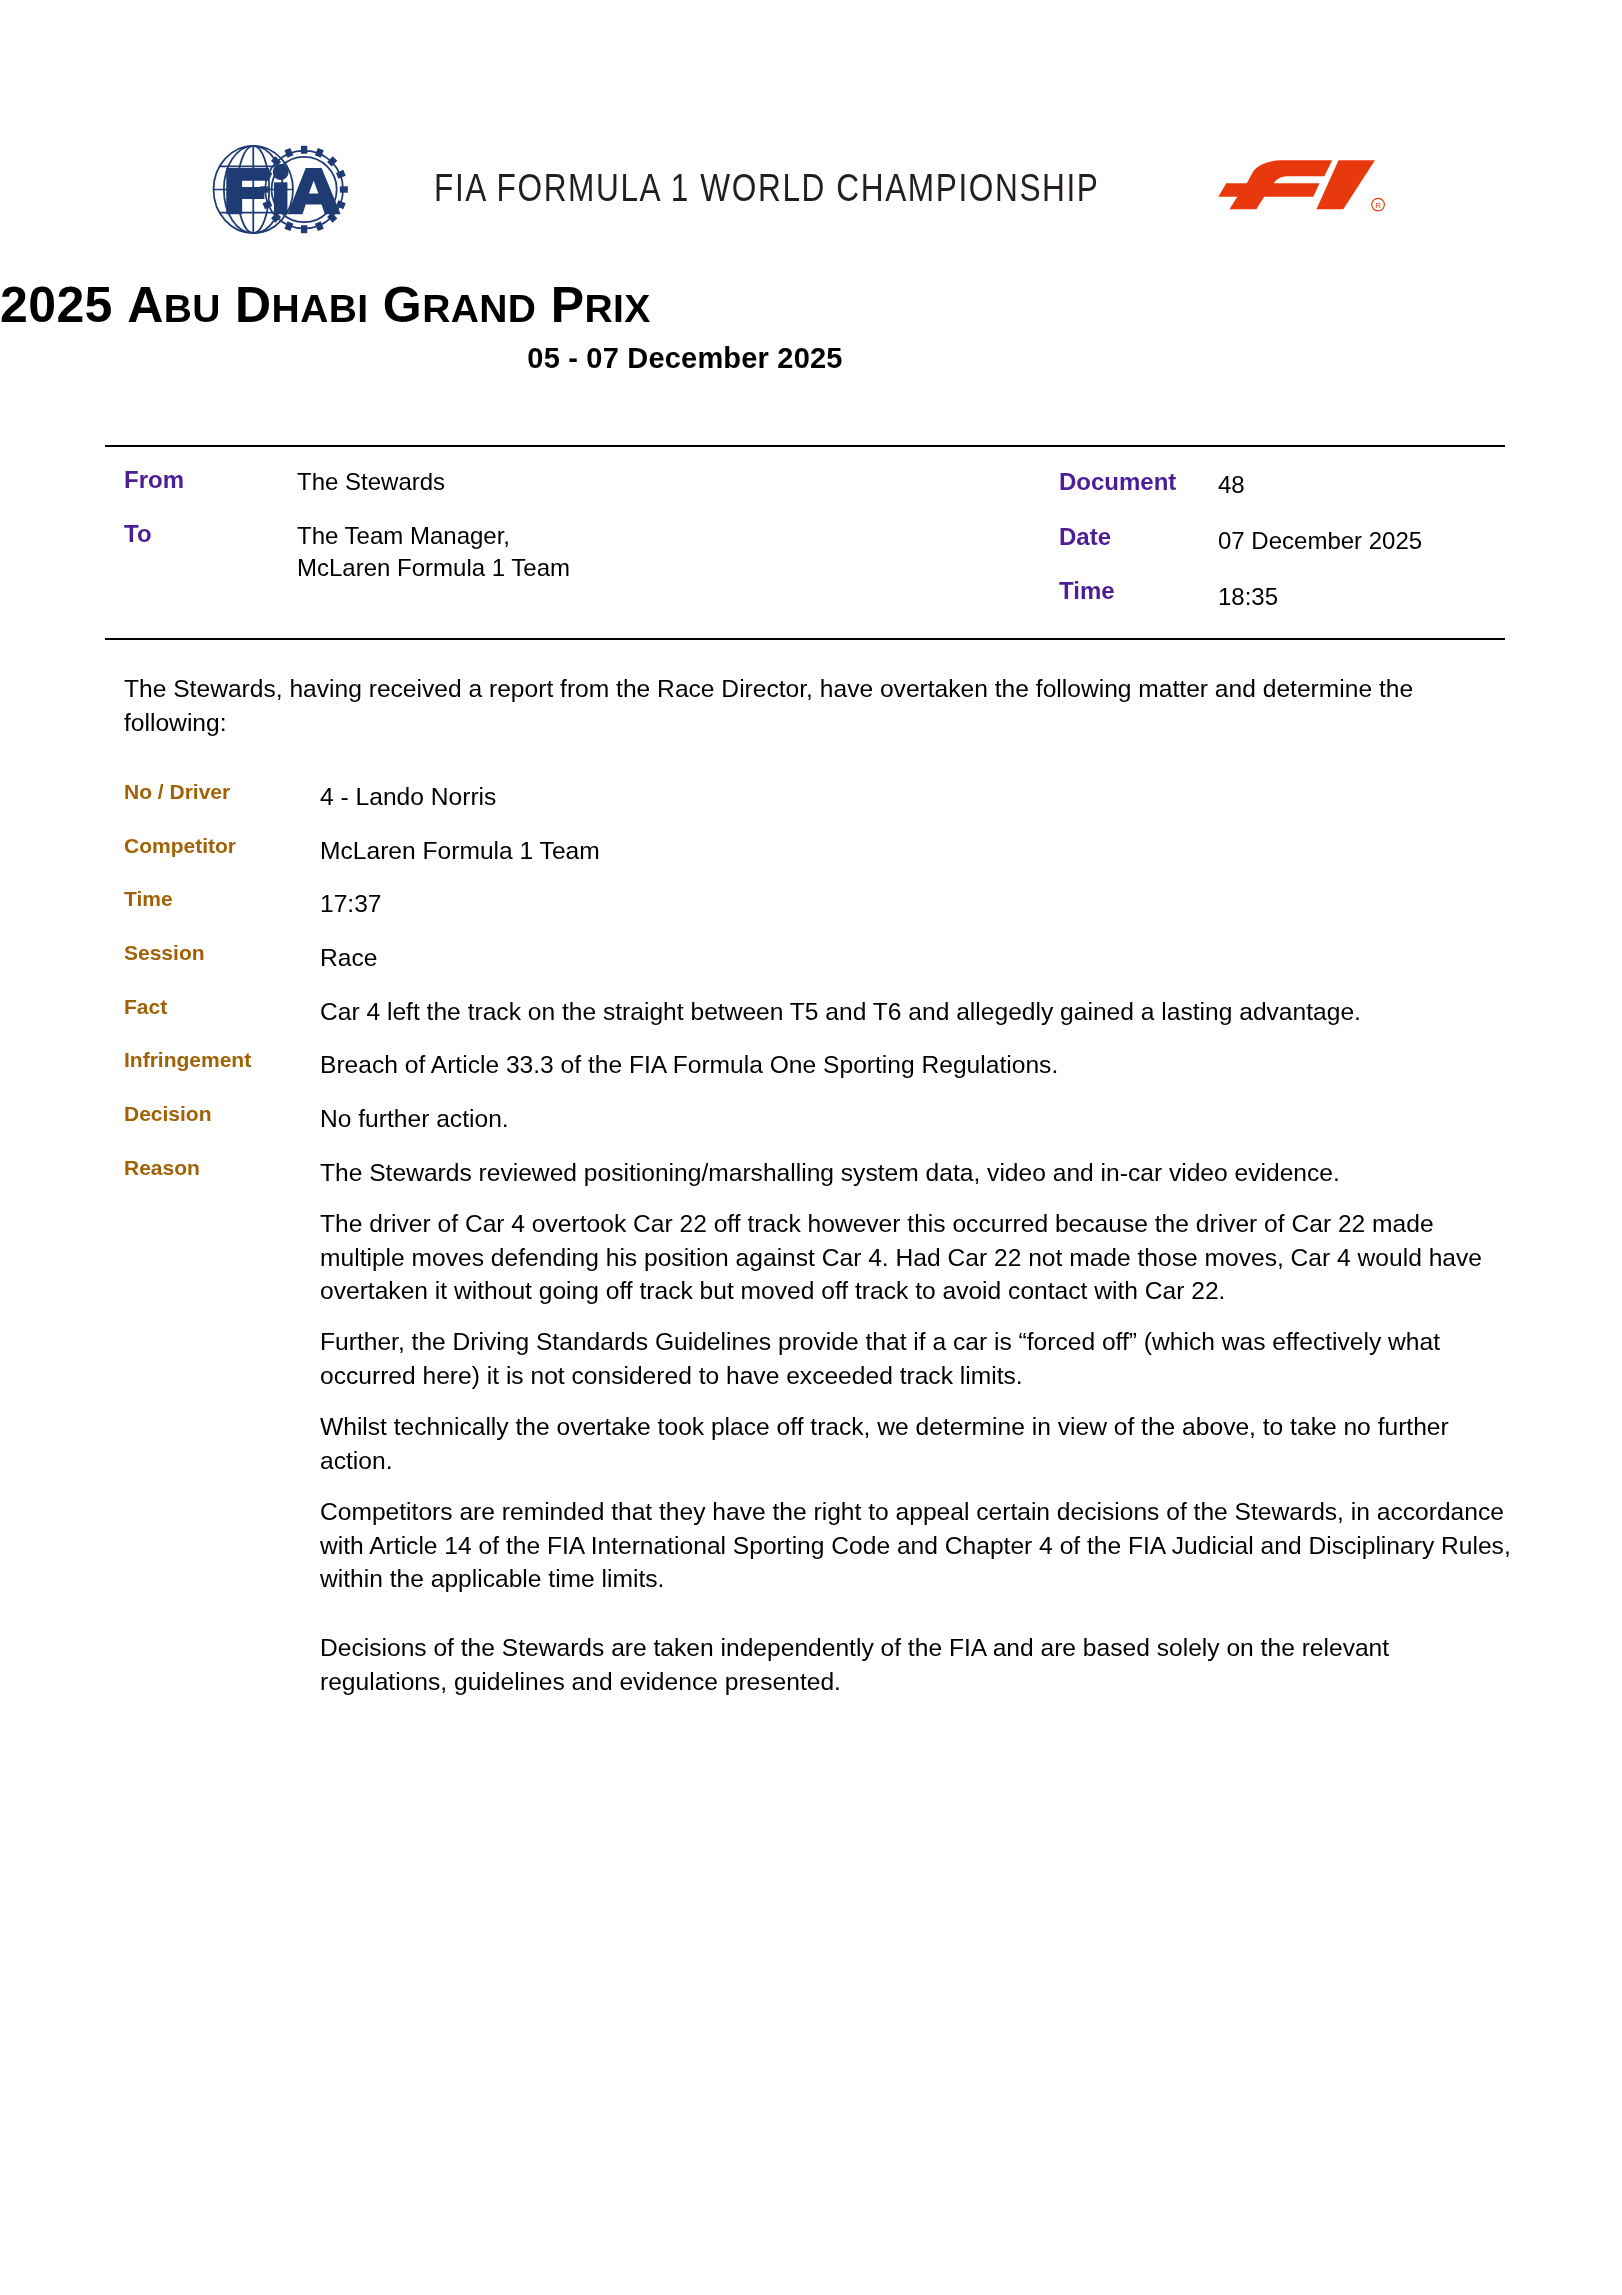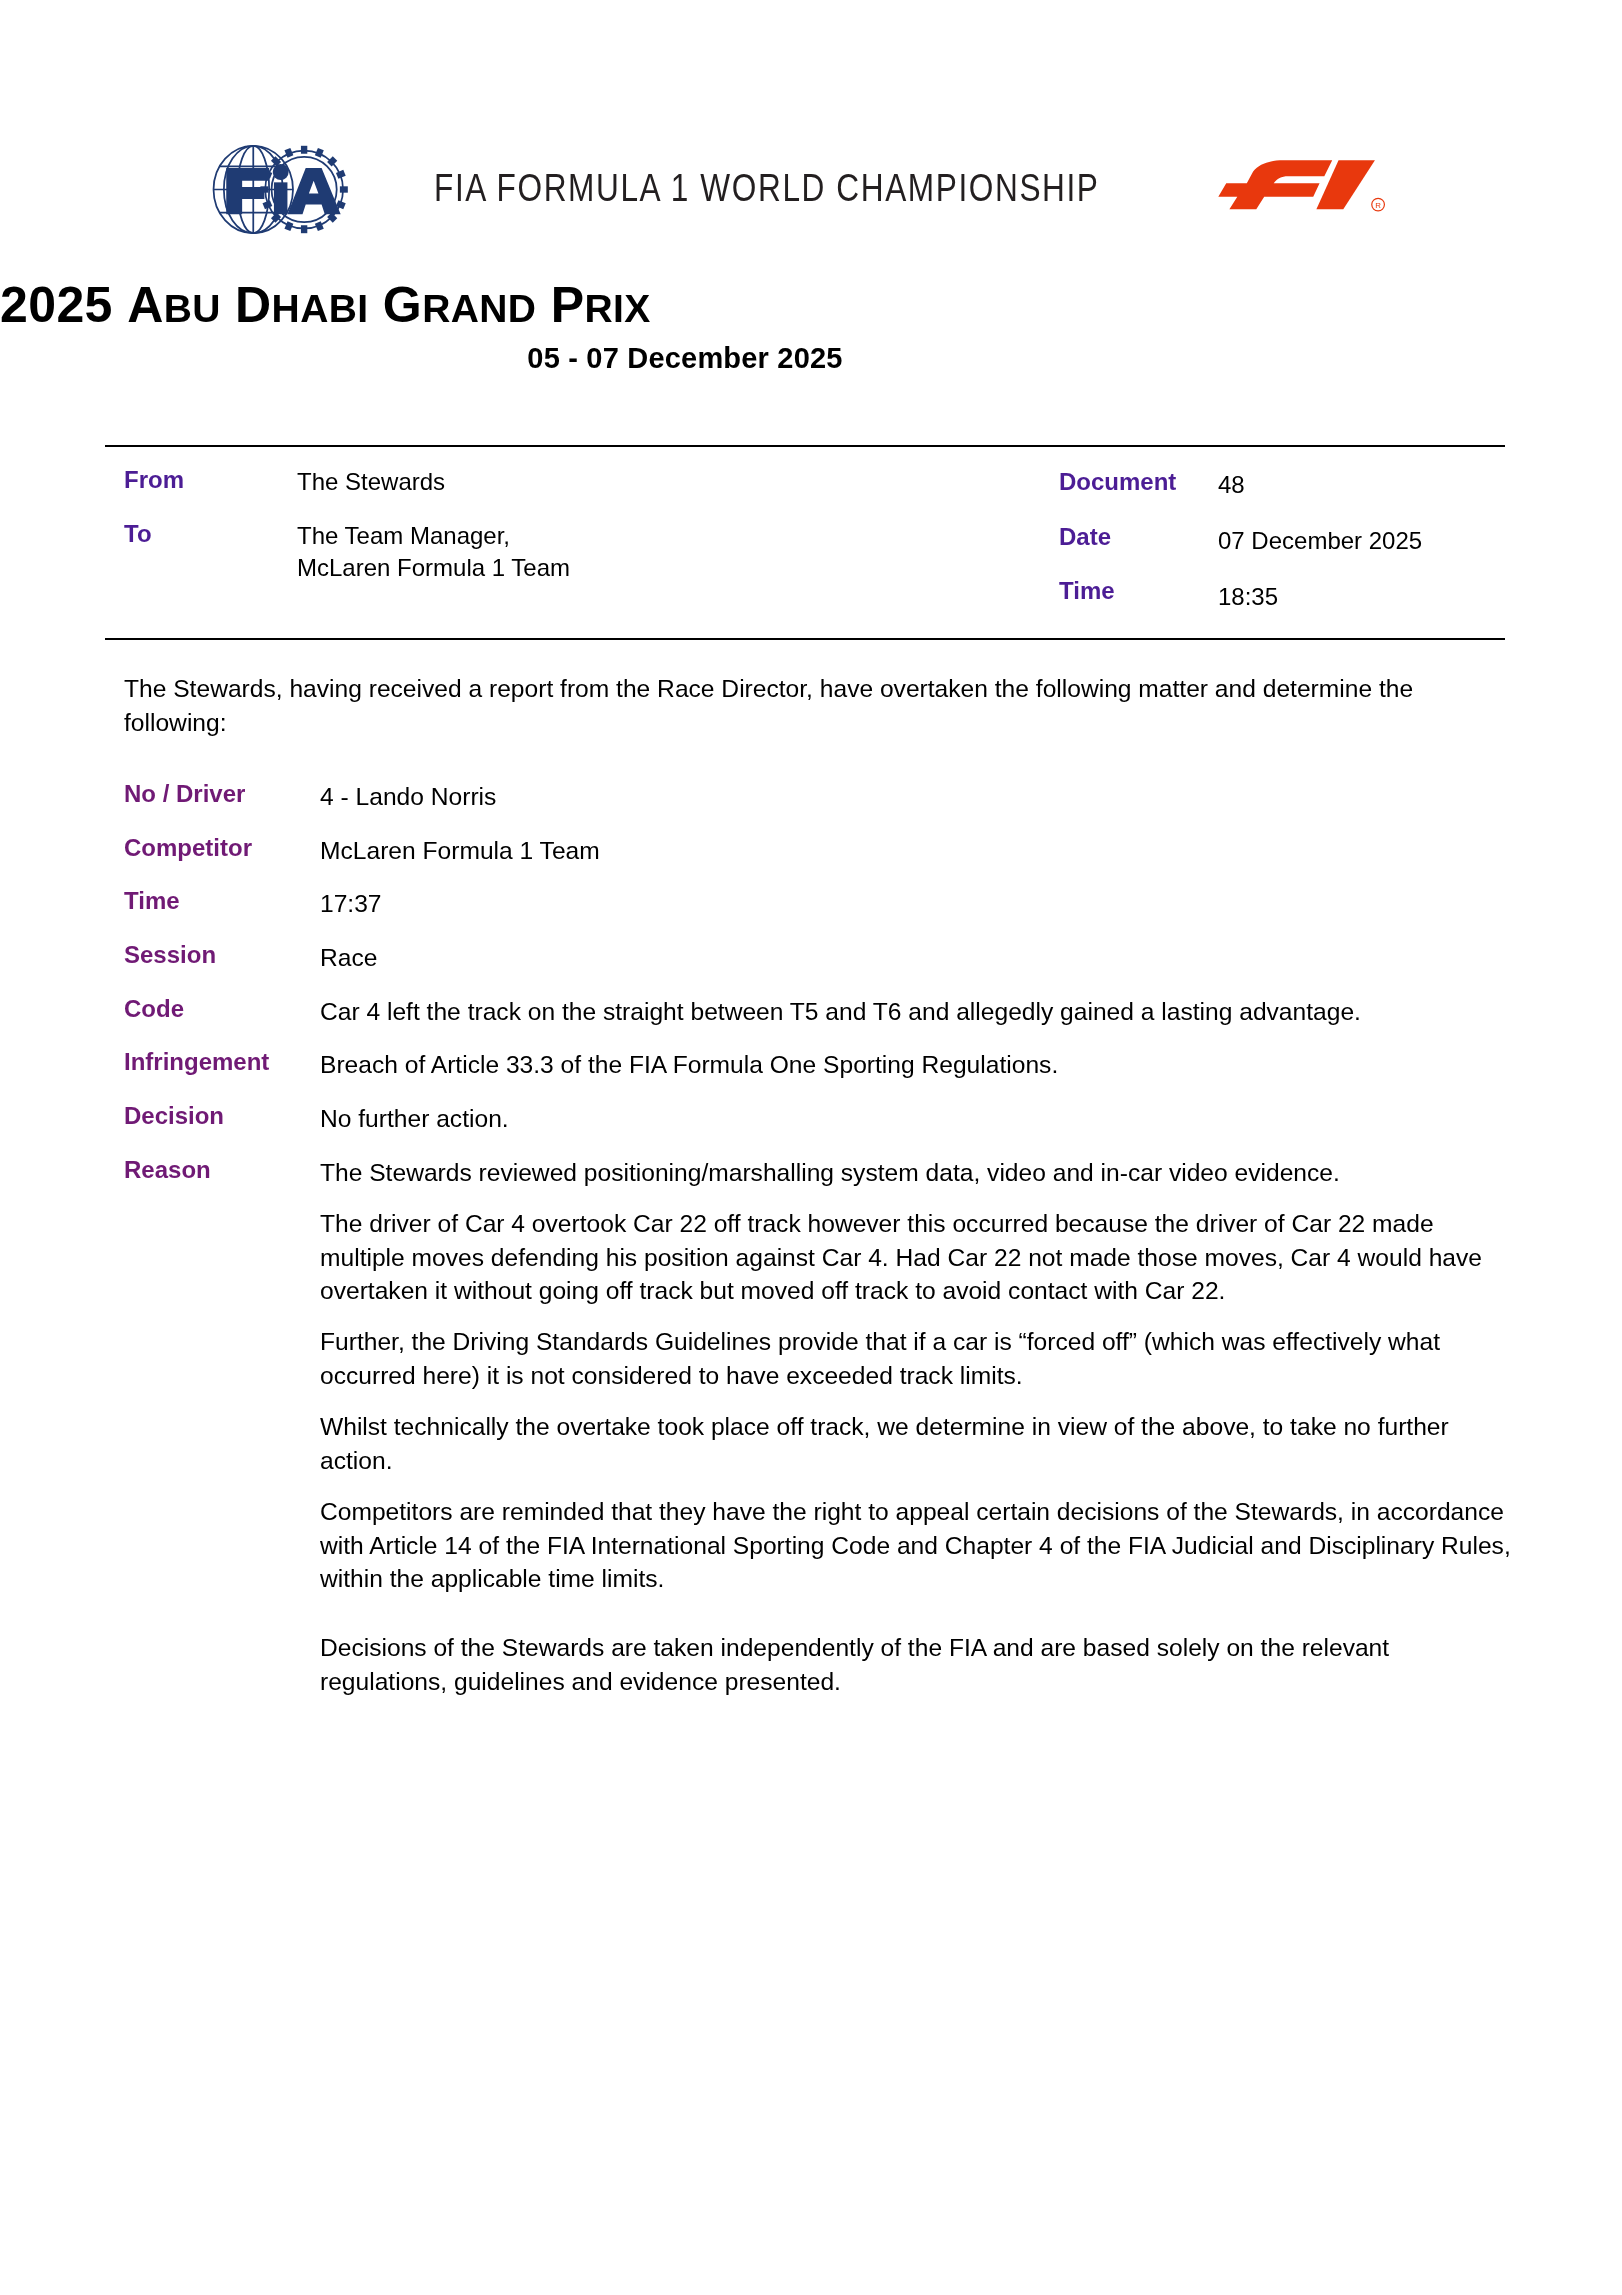--- a/index.html
+++ b/index.html
@@ -167,22 +167,22 @@
     display: block;
     margin: 0 0 20px 0;
     min-height: 32px;
   }
   .drow-label {
     position: absolute;
     left: 124px;
     top: 0;
     font-family: "Liberation Sans", sans-serif;
     font-weight: bold;
-    font-size: 24px;
-    color: #701a75;
+    font-size: 21px;
+    color: #a16207;
     white-space: nowrap;
   }
   .drow-value {
     margin-left: 320px;
     margin-right: 111px;
     font-family: "Liberation Sans", sans-serif;
     font-weight: normal;
     font-size: 24.6px;
     line-height: 1.37;
     color: #000;
@@ -325,21 +325,21 @@
           <p>17:37</p>
         </div>
       </div>
       <div class="drow">
         <div class="drow-label">Session</div>
         <div class="drow-value">
           <p>Race</p>
         </div>
       </div>
       <div class="drow">
-        <div class="drow-label">Code</div>
+        <div class="drow-label">Fact</div>
         <div class="drow-value">
           <p>Car 4 left the track on the straight between T5 and T6 and allegedly gained a lasting advantage.</p>
         </div>
       </div>
       <div class="drow">
         <div class="drow-label">Infringement</div>
         <div class="drow-value">
           <p>Breach of Article 33.3 of the FIA Formula One Sporting Regulations.</p>
         </div>
       </div>

